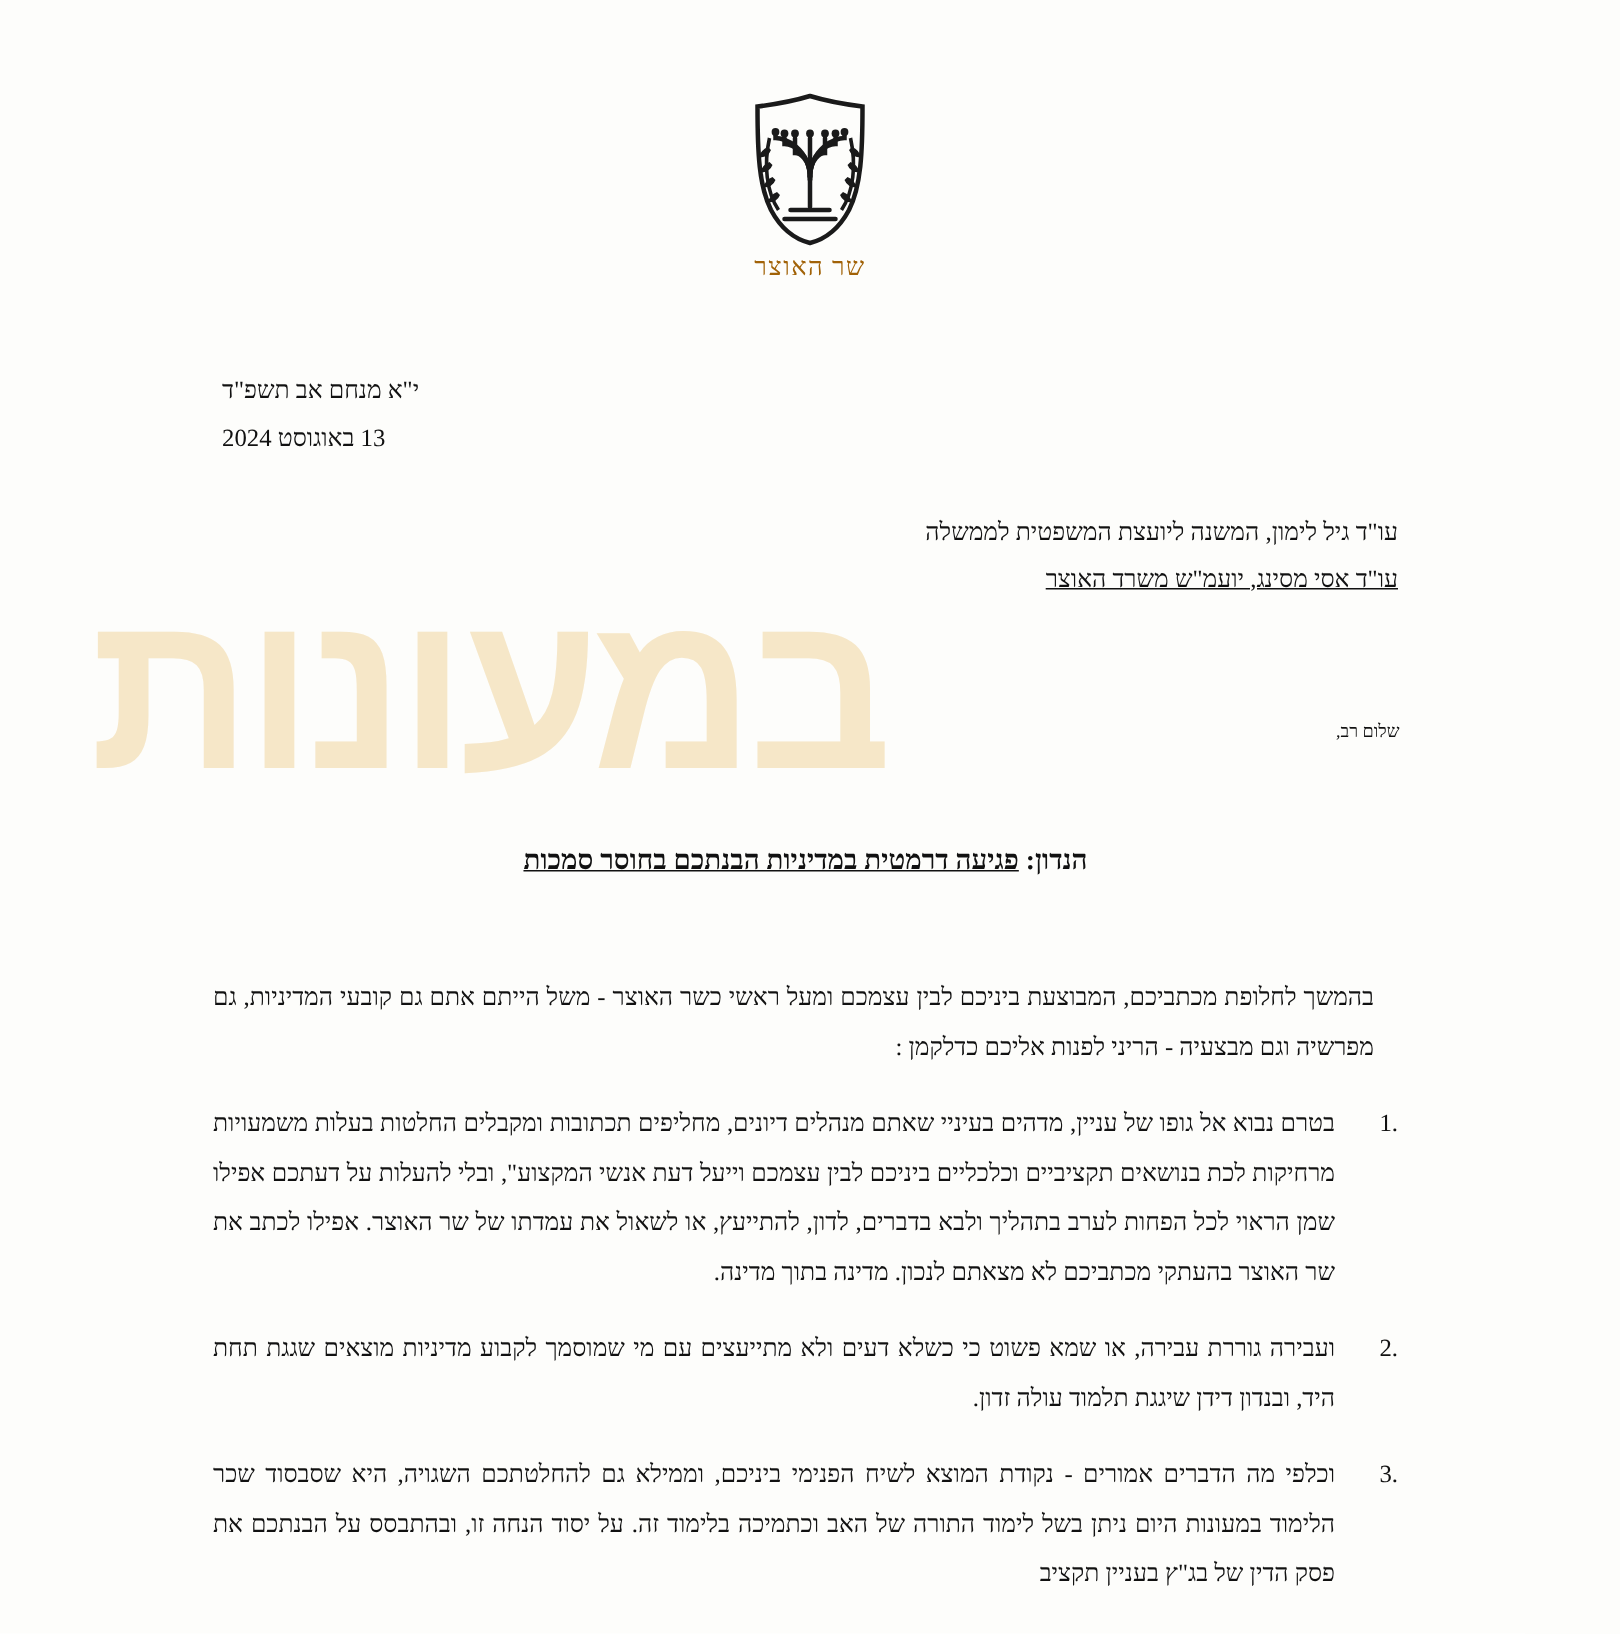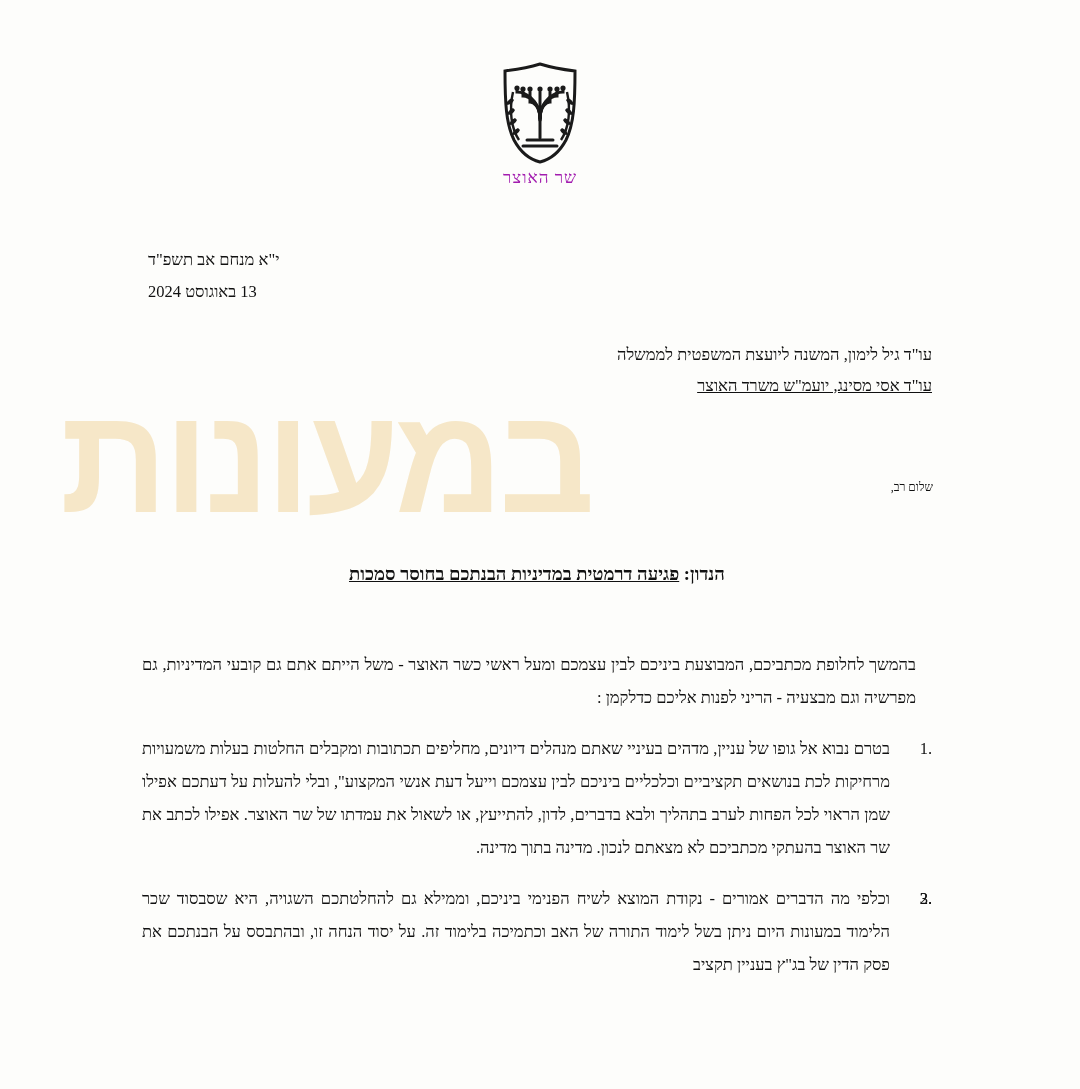--- a/index.html
+++ b/index.html
@@ -62,21 +62,21 @@
   }
   .ministry-title {
     position: absolute;
     top: 168px;
     left: 0;
     right: 0;
     text-align: center;
     font-size: 17px;
     letter-spacing: 1px;
     font-family: "Liberation Serif", "DejaVu Serif", serif;
-    color: #a21caf;
+    color: #a16207;
   }
 
   
   .date-block {
     position: absolute;
     top: 244px;
     left: 148px;
     text-align: left;
     direction: rtl;
     font-size: 16.5px;
@@ -230,20 +230,21 @@
     <div class="body-wrap">
       <p class="para">בהמשך לחלופת מכתביכם, המבוצעת ביניכם לבין עצמכם ומעל ראשי כשר האוצר - משל הייתם אתם גם קובעי המדיניות, גם מפרשיה וגם מבצעיה - הריני לפנות אליכם כדלקמן :</p>
 
       <ol class="items">
         <li>
           <span class="num">1.</span>
           <span>בטרם נבוא אל גופו של עניין, מדהים בעיניי שאתם מנהלים דיונים, מחליפים תכתובות ומקבלים החלטות בעלות משמעויות מרחיקות לכת בנושאים תקציביים וכלכליים ביניכם לבין עצמכם וייעל דעת אנשי המקצוע", ובלי להעלות על דעתכם אפילו שמן הראוי לכל הפחות לערב בתהליך ולבא בדברים, לדון, להתייעץ, או לשאול את עמדתו של שר האוצר. אפילו לכתב את שר האוצר בהעתקי מכתביכם לא מצאתם לנכון. מדינה בתוך מדינה.</span>
         </li>
         <li>
           <span class="num">2.</span>
+          <span>ועבירה גוררת עבירה, או שמא פשוט כי כשלא דעים ולא מתייעצים עם מי שמוסמך לקבוע מדיניות מוצאים שגגת תחת היד, ובנדון דידן שיגגת תלמוד עולה זדון.</span>
         </li>
         <li>
           <span class="num">3.</span>
           <span>וכלפי מה הדברים אמורים - נקודת המוצא לשיח הפנימי ביניכם, וממילא גם להחלטתכם השגויה, היא שסבסוד שכר הלימוד במעונות היום ניתן בשל לימוד התורה של האב וכתמיכה בלימוד זה. על יסוד הנחה זו, ובהתבסס על הבנתכם את פסק הדין של בג"ץ בעניין תקציב</span>
         </li>
       </ol>
     </div>
 
   </div>
 </div>

